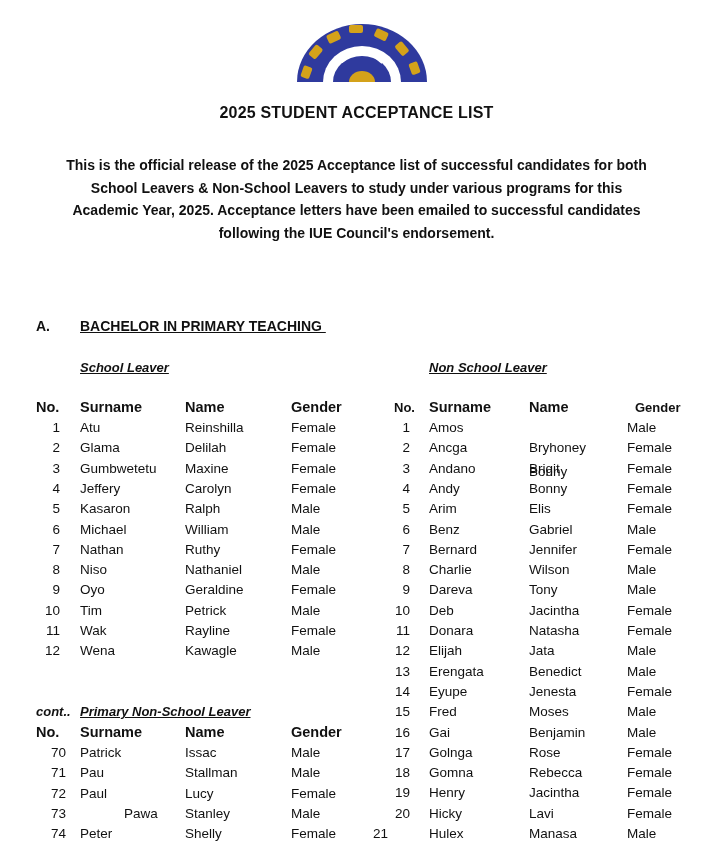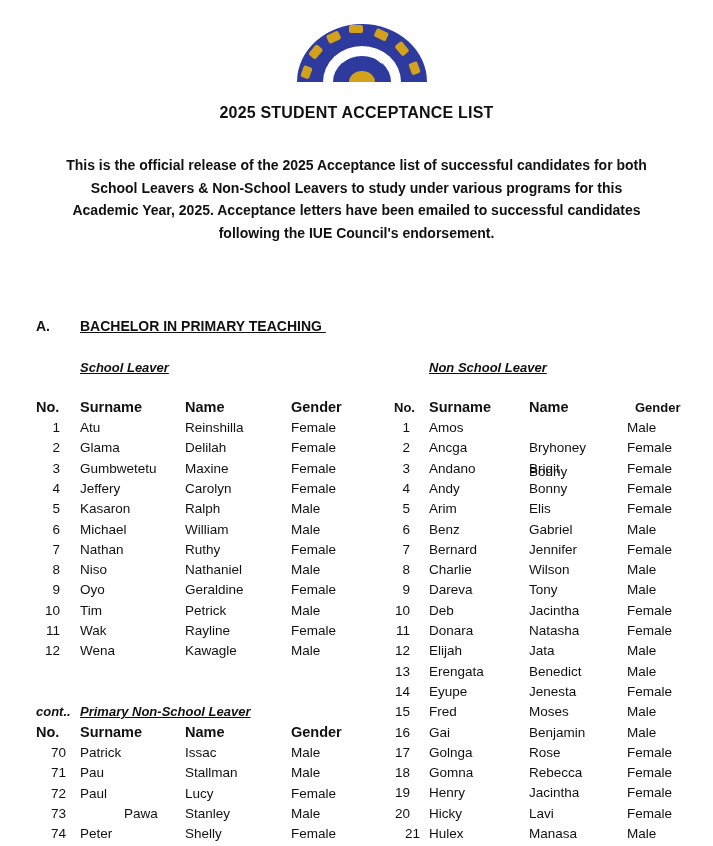--- a/index.html
+++ b/index.html
@@ -265,21 +265,21 @@
         <span style="left: 529px;">Jacintha</span>
         <span style="left: 627px;">Female</span>
       </div>
       <div class="row" style="top: 805.7px; left: 0px;">
         <span class="num" style="left: 386px;">20</span>
         <span style="left: 429px;">Hicky</span>
         <span style="left: 529px;">Lavi</span>
         <span style="left: 627px;">Female</span>
       </div>
       <div class="row" style="top: 826px; left: 0px;">
-        <span class="num" style="left: 396px;">21</span>
+        <span class="num" style="left: 364px;">21</span>
         <span style="left: 429px;">Hulex</span>
         <span style="left: 529px;">Manasa</span>
         <span style="left: 627px;">Male</span>
       </div>
     </div>
 </div>
 
 <div class="cont">cont..</div>
 <div class="cont-title">Primary Non-School Leaver</div>
 <div>

